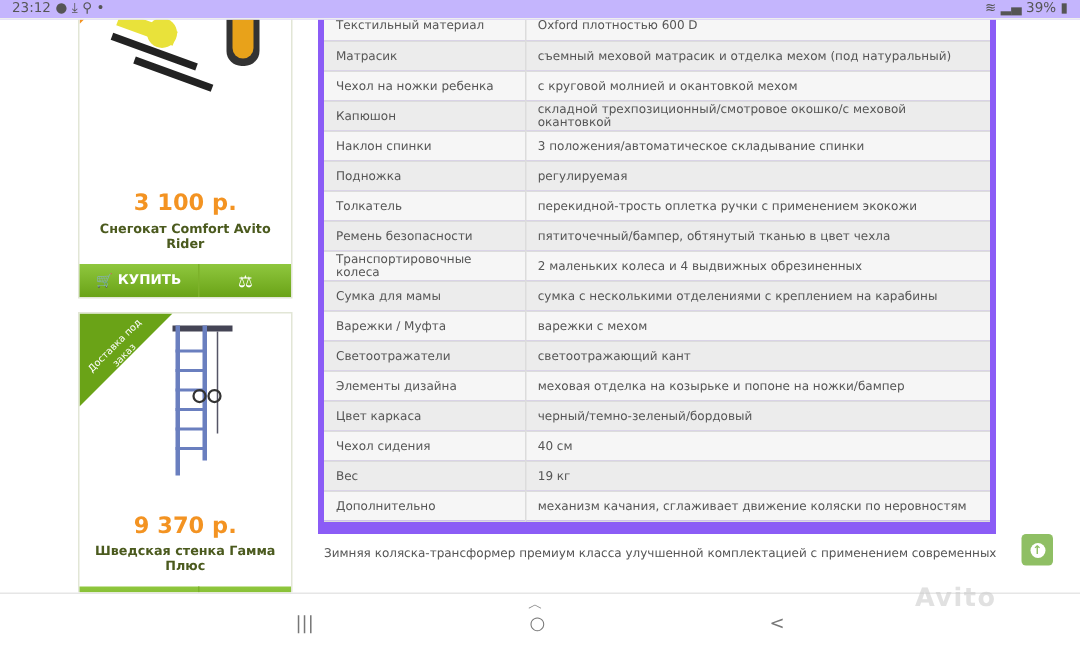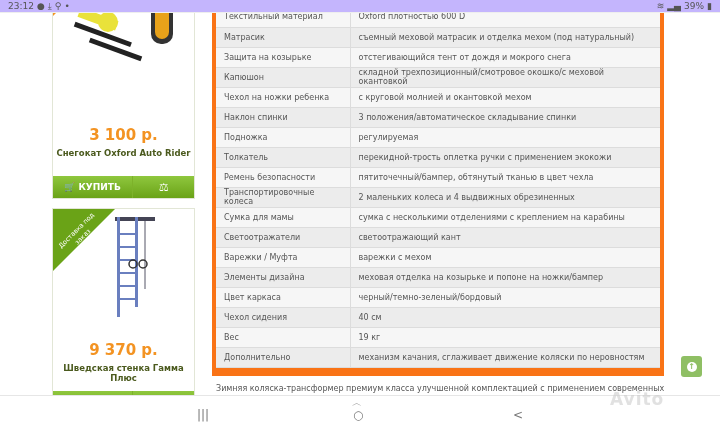--- a/index.html
+++ b/index.html
@@ -11,21 +11,21 @@
   .card { border: 1px solid #e2e6d6; background: #fff; margin-bottom: 9px; position: relative; }
   .card .img { height: 112px; position: relative; overflow: hidden; }
   .card .price { text-align: center; color: #f39322; font-weight: bold; font-size: 15px; margin-top: 20px; }
   .card .title { text-align: center; color: #4b5a1e; font-weight: bold; font-size: 8.5px; margin-top: 4px; height: 28px; font-family: "DejaVu Sans", sans-serif; }
   .card .actions { display: flex; height: 22px; background: linear-gradient(#8fc73e, #6aa317); }
   .card .buy { flex: 1.3; display: flex; align-items: center; justify-content: center; gap: 3px; color: #fff; font-size: 9px; font-weight: bold; border-right: 1px solid #7db22a; cursor: pointer; }
   .card .compare { flex: 1; display: flex; align-items: center; justify-content: center; color: #fff; font-size: 11px; cursor: pointer; }
   .ribbon { position: absolute; left: 0; top: 0; width: 0; height: 0; border-top: 62px solid #6aa317; border-right: 62px solid transparent; }
   .ribbon-text { position: absolute; left: 2px; top: 16px; transform: rotate(-45deg); color: #fff; font-size: 6.5px; text-align: center; line-height: 9px; width: 50px; }
   .main { position: absolute; left: 212px; top: -8px; width: 452px; }
-  .spec-wrap { background: #f97316; padding: 2px 4px 8px 4px; }
+  .spec-wrap { background: #8b5cf6; padding: 2px 4px 8px 4px; }
   table.spec { width: 100%; border-collapse: collapse; font-size: 8px; color: #555; }
   table.spec td { border-bottom: 1px solid #dcdcdc; padding: 0 8px; height: 20px; vertical-align: middle; }
   table.spec td.k { width: 134px; border-right: 1px solid #dcdcdc; }
   table.spec tr:nth-child(odd) td { background: #f6f6f6; }
   table.spec tr:nth-child(even) td { background: #ececec; }
   .desc { font-size: 8px; color: #555; padding: 8px 4px; white-space: nowrap; overflow: hidden; }
   .scroll-top { position: absolute; left: 681px; top: 343px; width: 21px; height: 21px; background: #8fbf64; border-radius: 3px; display: flex; align-items: center; justify-content: center; cursor: pointer; }
   .scroll-top span { width: 10px; height: 10px; border-radius: 50%; background: #fff; color: #8fbf64; font-size: 8px; line-height: 10px; text-align: center; font-weight: bold; }
   .navbar { position: absolute; left: 0; top: 395px; width: 720px; height: 37px; background: #fff; border-top: 1px solid #e6e6e6; }
   .nav-btn { position: absolute; top: 12px; color: #777; font-size: 12px; cursor: pointer; }
@@ -62,21 +62,21 @@
           <polygon points="0,0 22,0 0,22" fill="#f39322"></polygon>
           <rect x="25" y="20" width="40" height="10" fill="#e9e23a" transform="rotate(20 45 25)"></rect>
           <rect x="20" y="38" width="60" height="5" fill="#222" transform="rotate(20 50 40)"></rect>
           <rect x="35" y="52" width="55" height="5" fill="#222" transform="rotate(20 60 55)"></rect>
           <circle cx="55" cy="28" r="10" fill="#e9e23a"></circle>
           <rect x="98" y="5" width="22" height="45" rx="10" fill="#333"></rect>
           <rect x="102" y="10" width="14" height="35" rx="7" fill="#e8a21a"></rect>
         </svg>
       </div>
       <div class="price">3 100 р.</div>
-      <div class="title">Снегокат Oxford Auto Rider</div>
+      <div class="title">Снегокат Comfort Avito Rider</div>
       <div class="actions">
         <div class="buy">
           <span>🛒</span>
           <span>КУПИТЬ</span>
         </div>
         <div class="compare">
           <span>⚖</span>
         </div>
       </div>
     </div>
@@ -123,32 +123,28 @@
         <tbody>
           <tr>
               <td class="k">Текстильный материал</td>
               <td>Oxford плотностью 600 D</td>
             </tr>
           <tr>
               <td class="k">Матрасик</td>
               <td>съемный меховой матрасик и отделка мехом (под натуральный)</td>
             </tr>
           <tr>
-              <td class="k">Защита на козырьке</td>
-              <td>отстегивающийся тент от дождя и мокрого снега</td>
+              <td class="k">Чехол на ножки ребенка</td>
+              <td>с круговой молнией и окантовкой мехом</td>
             </tr>
           <tr>
               <td class="k">Капюшон</td>
               <td>складной трехпозиционный/смотровое окошко/с меховой окантовкой</td>
             </tr>
           <tr>
-              <td class="k">Чехол на ножки ребенка</td>
-              <td>с круговой молнией и окантовкой мехом</td>
-            </tr>
-          <tr>
               <td class="k">Наклон спинки</td>
               <td>3 положения/автоматическое складывание спинки</td>
             </tr>
           <tr>
               <td class="k">Подножка</td>
               <td>регулируемая</td>
             </tr>
           <tr>
               <td class="k">Толкатель</td>
               <td>перекидной-трость оплетка ручки с применением экокожи</td>
@@ -159,26 +155,26 @@
             </tr>
           <tr>
               <td class="k">Транспортировочные колеса</td>
               <td>2 маленьких колеса и 4 выдвижных обрезиненных</td>
             </tr>
           <tr>
               <td class="k">Сумка для мамы</td>
               <td>сумка с несколькими отделениями с креплением на карабины</td>
             </tr>
           <tr>
+              <td class="k">Варежки / Муфта</td>
+              <td>варежки с мехом</td>
+            </tr>
+          <tr>
               <td class="k">Светоотражатели</td>
               <td>светоотражающий кант</td>
-            </tr>
-          <tr>
-              <td class="k">Варежки / Муфта</td>
-              <td>варежки с мехом</td>
             </tr>
           <tr>
               <td class="k">Элементы дизайна</td>
               <td>меховая отделка на козырьке и попоне на ножки/бампер</td>
             </tr>
           <tr>
               <td class="k">Цвет каркаса</td>
               <td>черный/темно-зеленый/бордовый</td>
             </tr>
           <tr>

